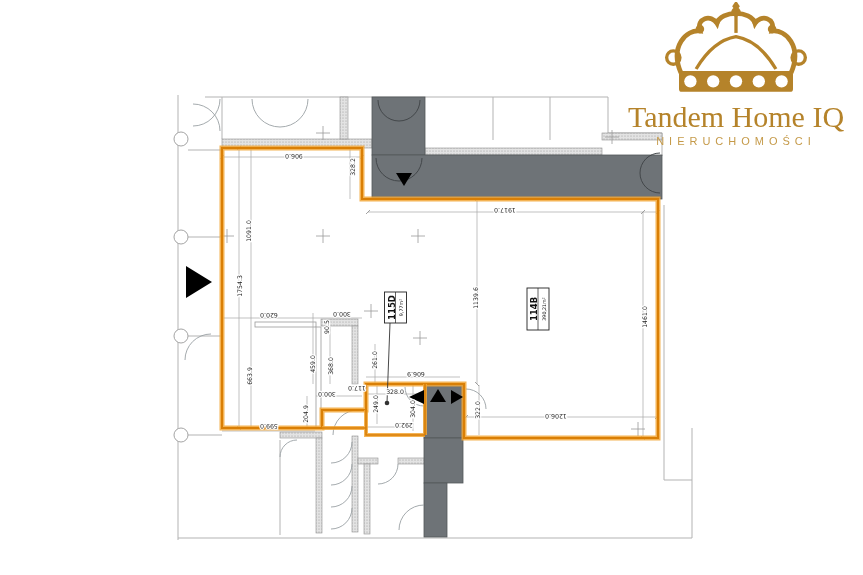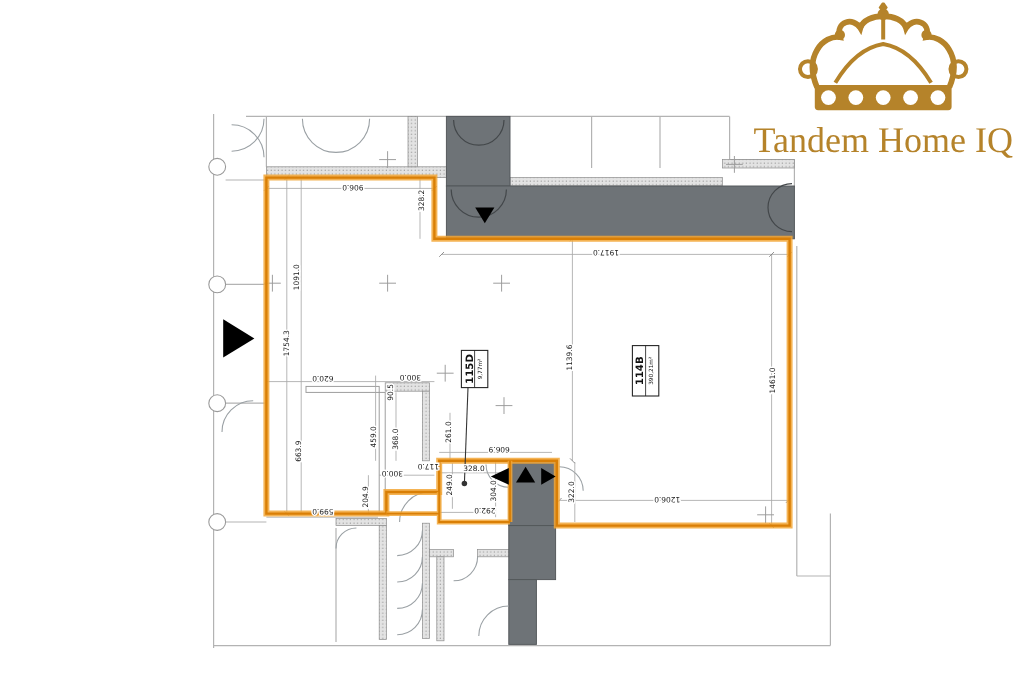--- a/index.html
+++ b/index.html
@@ -200,15 +200,16 @@
     </g>
     <g fill="#ffffff">
       <circle cx="52" cy="83" r="6.5"></circle>
       <circle cx="76" cy="83" r="6.5"></circle>
       <circle cx="100" cy="83" r="6.5"></circle>
       <circle cx="124" cy="83" r="6.5"></circle>
       <circle cx="148" cy="83" r="6.5"></circle>
     </g>
   </svg>
   <div class="brand-name">Tandem Home IQ</div>
+  <div class="brand-sub">NIERUCHOMOŚCI</div>
 </div>
 
 </div>
 
 </body></html>

